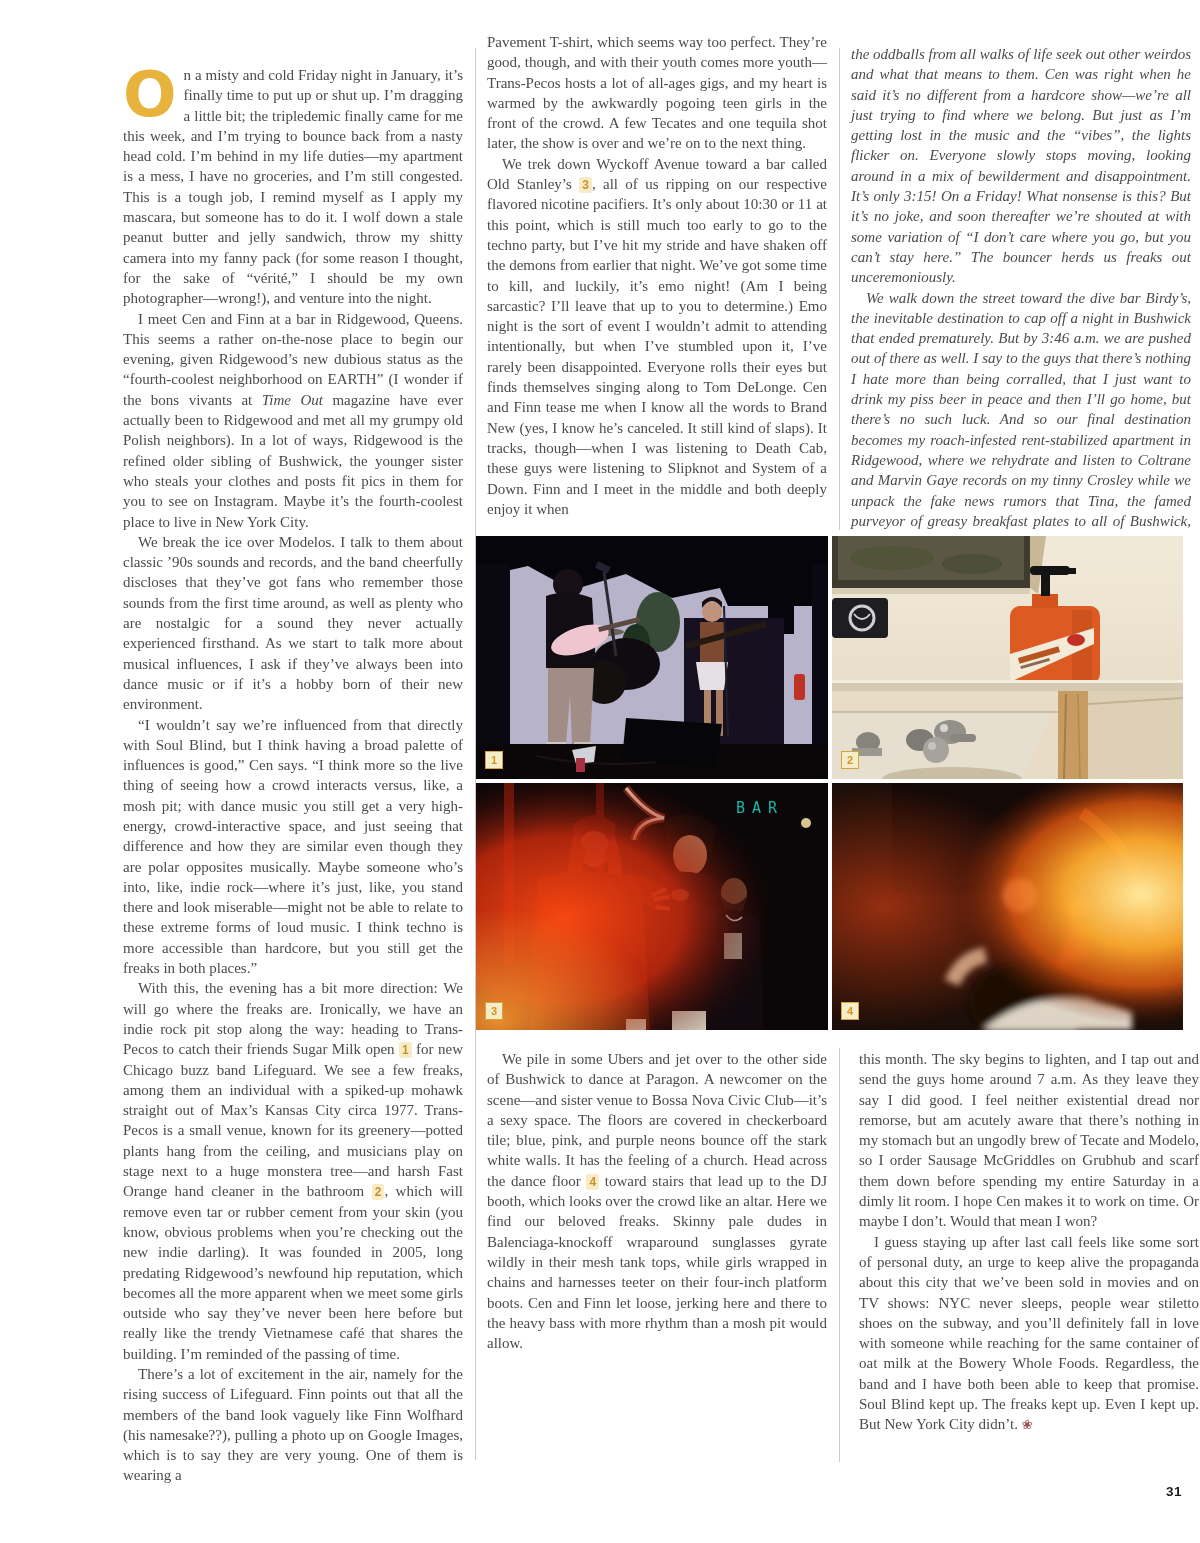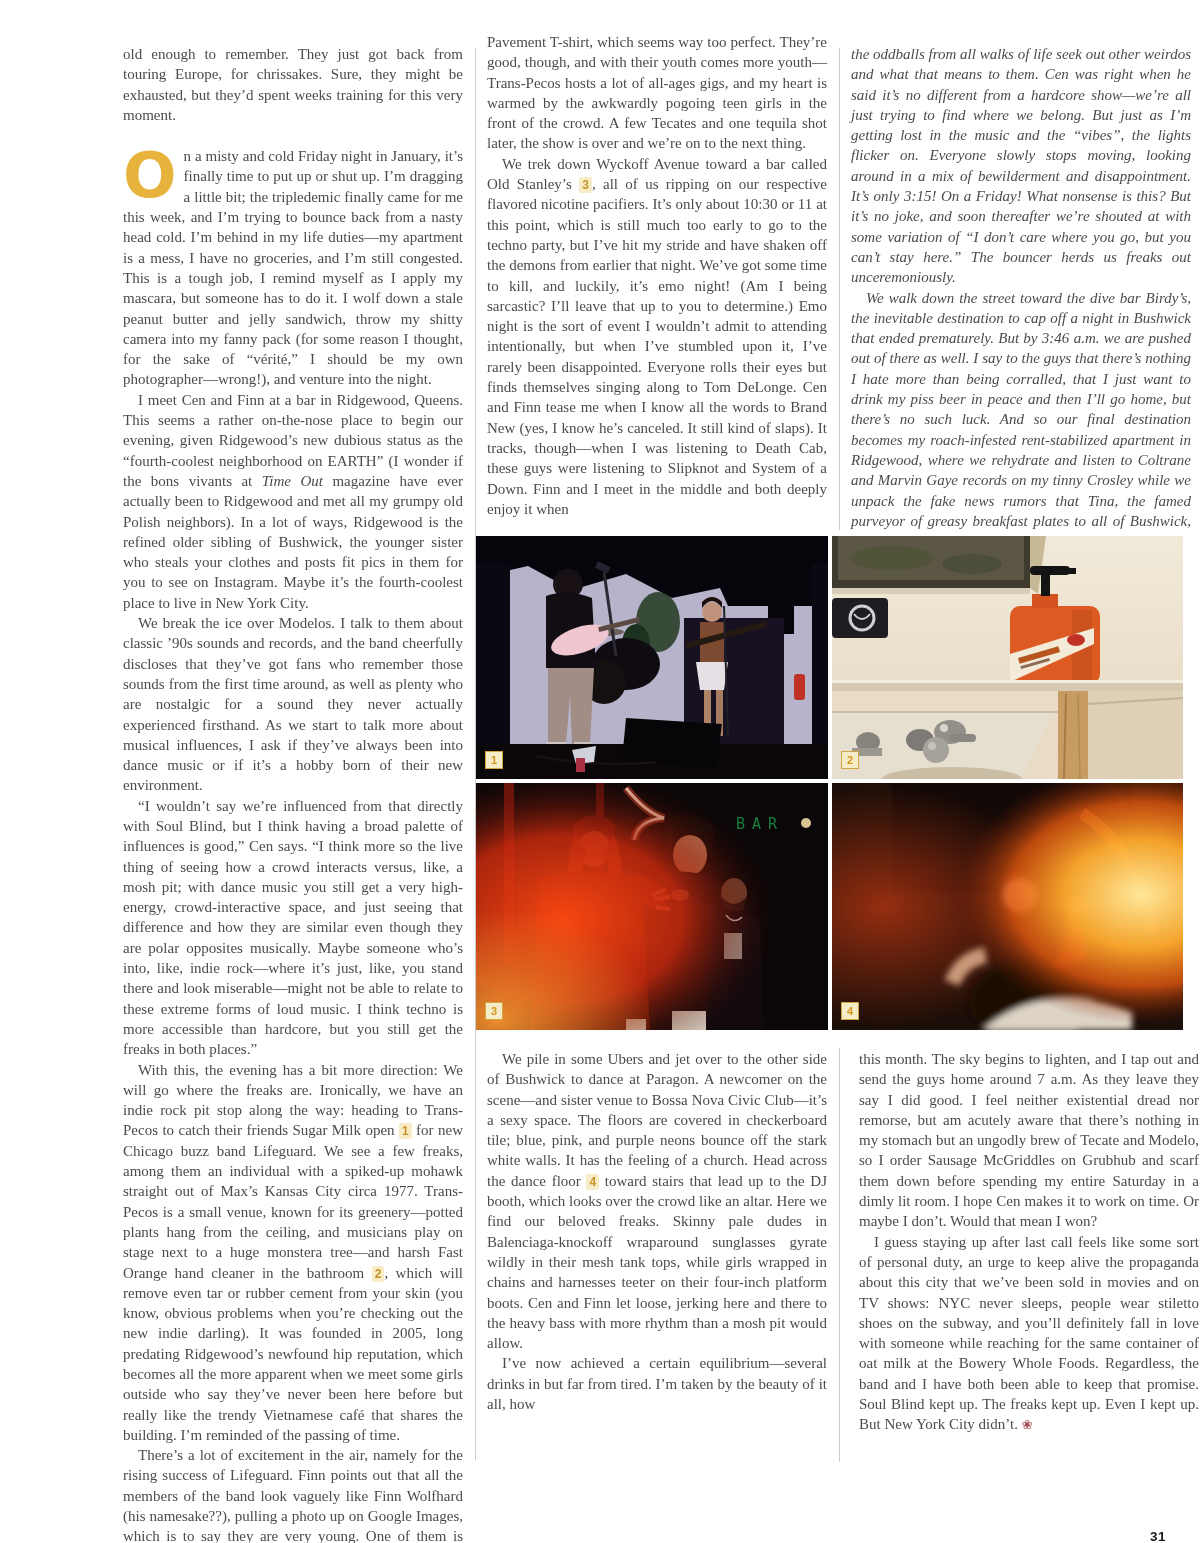--- a/index.html
+++ b/index.html
@@ -21,36 +21,35 @@
           padding:1px 3px;border-radius:2px;}
   .endmark{color:#a04a52;font-size:13px;}
   .photogrid{position:absolute;left:476px;top:536px;width:707px;height:494px;
              display:grid;grid-template-columns:352px 351px;grid-template-rows:243px 247px;
              gap:4px;background:#ffffff;z-index:2;}
   .photo{position:relative;margin:0;overflow:hidden;background:#111;}
   .photo svg{display:block;width:100%;height:100%;}
   .badge{position:absolute;left:9px;bottom:10px;width:16px;height:16px;
          background:#f5ecc8;border:1px solid #d0a73e;color:#d6951f;
          font:bold 11px/16px "Liberation Sans",sans-serif;text-align:center;}
-  .bar-label{position:absolute;top:32px;right:44px;color:#15803d;
+  .bar-label{position:absolute;top:16px;right:44px;color:#14b8a6;
              font:15px "DejaVu Sans Mono",monospace;letter-spacing:7px;}
-  .pagenum{position:absolute;left:1150px;top:1484px;width:32px;
-           font:bold 13.5px "Liberation Sans",sans-serif;color:#1c1c1c;letter-spacing:.5px;margin-top:45px;}
+  .pagenum{position:absolute;left:1150px;top:1484px;width:32px;text-align:right;
+           font:bold 13.5px "Liberation Sans",sans-serif;color:#1c1c1c;letter-spacing:.5px;}
 </style>
 </head>
 <body>
 
 <div class="page">
 
   <div class="rule rule-a"></div>
   <div class="rule rule-b1"></div>
   <div class="rule rule-b2"></div>
 
   <div class="col" style="left:123px;top:44px;">
-      <p class="para"><span>old enough to remember. They just got back from touring Europe, for chrissakes. Sure, they might be exhausted, but they’d spent weeks training for this very moment.</span></p>
       <p class="para sp"><span class="drop">O</span><span>n a misty and cold Friday night in January, it’s finally time to put up or shut up. I’m dragging a little bit; the tripledemic finally came for me this week, and I’m trying to bounce back from a nasty head cold. I’m behind in my life duties—my apartment is a mess, I have no groceries, and I’m still congested. This is a tough job, I remind myself as I apply my mascara, but someone has to do it. I wolf down a stale peanut butter and jelly sandwich, throw my shitty camera into my fanny pack (for some reason I thought, for the sake of “vérité,” I should be my own photographer—wrong!), and venture into the night.</span></p>
       <p class="para ind"><span>I meet Cen and Finn at a bar in Ridgewood, Queens. This seems a rather on-the-nose place to begin our evening, given Ridgewood’s new dubious status as the “fourth-coolest neighborhood on EARTH” (I wonder if the bons vivants at </span><span class="it">Time Out</span><span> magazine have ever actually been to Ridgewood and met all my grumpy old Polish neighbors). In a lot of ways, Ridgewood is the refined older sibling of Bushwick, the younger sister who steals your clothes and posts fit pics in them for you to see on Instagram. Maybe it’s the fourth-coolest place to live in New York City.</span></p>
       <p class="para ind"><span>We break the ice over Modelos. I talk to them about classic ’90s sounds and records, and the band cheerfully discloses that they’ve got fans who remember those sounds from the first time around, as well as plenty who are nostalgic for a sound they never actually experienced firsthand. As we start to talk more about musical influences, I ask if they’ve always been into dance music or if it’s a hobby born of their new environment.</span></p>
       <p class="para ind"><span>“I wouldn’t say we’re influenced from that directly with Soul Blind, but I think having a broad palette of influences is good,” Cen says. “I think more so the live thing of seeing how a crowd interacts versus, like, a mosh pit; with dance music you still get a very high-energy, crowd-interactive space, and just seeing that difference and how they are similar even though they are polar opposites musically. Maybe someone who’s into, like, indie rock—where it’s just, like, you stand there and look miserable—might not be able to relate to these extreme forms of loud music. I think techno is more accessible than hardcore, but you still get the freaks in both places.”</span></p>
       <p class="para ind"><span>With this, the evening has a bit more direction: We will go where the freaks are. Ironically, we have an indie rock pit stop along the way: heading to Trans-Pecos to catch their friends Sugar Milk open </span><span class="marker">1</span><span> for new Chicago buzz band Lifeguard. We see a few freaks, among them an individual with a spiked-up mohawk straight out of Max’s Kansas City circa 1977. Trans-Pecos is a small venue, known for its greenery—potted plants hang from the ceiling, and musicians play on stage next to a huge monstera tree—and harsh Fast Orange hand cleaner in the bathroom </span><span class="marker">2</span><span>, which will remove even tar or rubber cement from your skin (you know, obvious problems when you’re checking out the new indie darling). It was founded in 2005, long predating Ridgewood’s newfound hip reputation, which becomes all the more apparent when we meet some girls outside who say they’ve never been here before but really like the trendy Vietnamese café that shares the building. I’m reminded of the passing of time.</span></p>
       <p class="para ind"><span>There’s a lot of excitement in the air, namely for the rising success of Lifeguard. Finn points out that all the members of the band look vaguely like Finn Wolfhard (his namesake??), pulling a photo up on Google Images, which is to say they are very young. One of them is wearing a</span></p>
     </div>
   <div class="col" style="left:487px;top:32px;">
       <p class="para"><span>Pavement T-shirt, which seems way too perfect. They’re good, though, and with their youth comes more youth—Trans-Pecos hosts a lot of all-ages gigs, and my heart is warmed by the awkwardly pogoing teen girls in the front of the crowd. A few Tecates and one tequila shot later, the show is over and we’re on to the next thing.</span></p>
       <p class="para ind"><span>We trek down Wyckoff Avenue toward a bar called Old Stanley’s </span><span class="marker">3</span><span>, all of us ripping on our respective flavored nicotine pacifiers. It’s only about 10:30 or 11 at this point, which is still much too early to go to the techno party, but I’ve hit my stride and have shaken off the demons from earlier that night. We’ve got some time to kill, and luckily, it’s emo night! (Am I being sarcastic? I’ll leave that up to you to determine.) Emo night is the sort of event I wouldn’t admit to attending intentionally, but when I’ve stumbled upon it, I’ve rarely been disappointed. Everyone rolls their eyes but finds themselves singing along to Tom DeLonge. Cen and Finn tease me when I know all the words to Brand New (yes, I know he’s canceled. It still kind of slaps). It tracks, though—when I was listening to Death Cab, these guys were listening to Slipknot and System of a Down. Finn and I meet in the middle and both deeply enjoy it when</span></p>
@@ -232,21 +231,20 @@
         <path d="M250,30 q60,40 70,120" stroke="#ff9838" stroke-width="12" opacity=".5" fill="none"></path>
         <rect width="351" height="247" fill="url(#p4flare)"></rect>
       </svg>
       <span class="badge">4</span>
     </figure>
 
   </div>
 
   <div class="col" style="left:487px;top:1049px;">
       <p class="para ind"><span>We pile in some Ubers and jet over to the other side of Bushwick to dance at Paragon. A newcomer on the scene—and sister venue to Bossa Nova Civic Club—it’s a sexy space. The floors are covered in checkerboard tile; blue, pink, and purple neons bounce off the stark white walls. It has the feeling of a church. Head across the dance floor </span><span class="marker">4</span><span> toward stairs that lead up to the DJ booth, which looks over the crowd like an altar. Here we find our beloved freaks. Skinny pale dudes in Balenciaga-knockoff wraparound sunglasses gyrate wildly in their mesh tank tops, while girls wrapped in chains and harnesses teeter on their four-inch platform boots. Cen and Finn let loose, jerking here and there to the heavy bass with more rhythm than a mosh pit would allow.</span></p>
-      <p class="para ind"><span>I’ve now achieved a certain equilibrium—several drinks in but far from tired. I’m taken by the beauty of it all, how</span></p>
     </div>
   <div class="col" style="left:851px;top:1049px;margin-left:8px;">
       <p class="para"><span>this month. The sky begins to lighten, and I tap out and send the guys home around 7 a.m. As they leave they say I did good. I feel neither existential dread nor remorse, but am acutely aware that there’s nothing in my stomach but an ungodly brew of Tecate and Modelo, so I order Sausage McGriddles on Grubhub and scarf them down before spending my entire Saturday in a dimly lit room. I hope Cen makes it to work on time. Or maybe I don’t. Would that mean I won?</span></p>
       <p class="para ind"><span>I guess staying up after last call feels like some sort of personal duty, an urge to keep alive the propaganda about this city that we’ve been sold in movies and on TV shows: NYC never sleeps, people wear stiletto shoes on the subway, and you’ll definitely fall in love with someone while reaching for the same container of oat milk at the Bowery Whole Foods. Regardless, the band and I have both been able to keep that promise. Soul Blind kept up. The freaks kept up. Even I kept up. But New York City didn’t. </span><span class="endmark">❀</span></p>
     </div>
 
   <div class="pagenum">31</div>
 
 </div>
 

